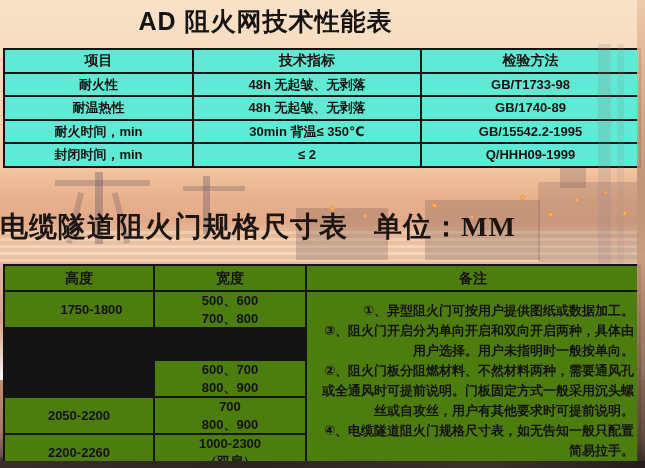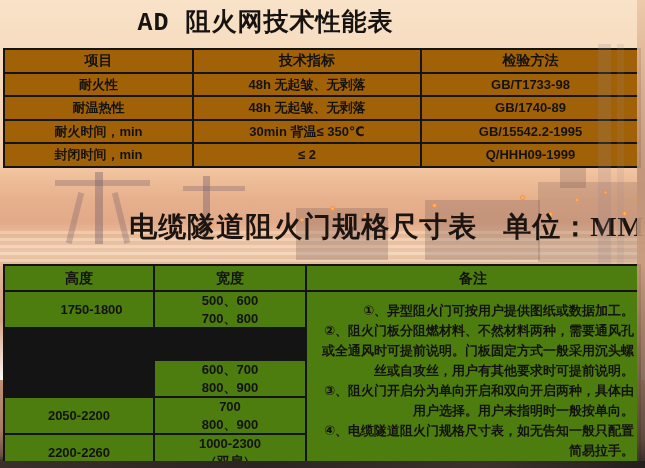--- a/index.html
+++ b/index.html
@@ -28,37 +28,37 @@
     background:repeating-linear-gradient(180deg,rgba(255,232,208,.35) 0 3px,rgba(214,164,134,.18) 3px 7px);
   }
   .bottom-strip{
     left:0;top:461px;width:645px;height:7px;
     background:linear-gradient(90deg,#3a2f29,#2b2421 40%,#3d322b 75%,#241f1c);
   }
   .dot{position:absolute;border-radius:50%;background:radial-gradient(circle,#ffc277 0%,#f49340 60%,rgba(244,147,64,0) 100%);}
   
   .title1{
     position:absolute;left:0;top:5px;width:531px;text-align:center;
-    font-family:Liberation Mono, monospace;
+    font-family:Liberation Sans, sans-serif;
     font-size:25px;font-weight:600;letter-spacing:1px;color:#171310;z-index:3;
   }
   .title2{
-    position:absolute;left:0;top:208px;width:645px;text-align:right;
+    position:absolute;left:0;top:208px;width:645px;text-align:left;
     font-family:"Liberation Serif","DejaVu Serif",serif;
     font-size:28px;font-weight:700;letter-spacing:1px;color:#1b1410;z-index:3;
   }
   .title2 .unit{margin-left:26px;}
   
   .tbl{position:absolute;background:#141414;display:grid;gap:2px;padding:2px;z-index:2;}
   .t1{left:3px;top:48px;width:634px;height:116px;
       grid-template-columns:187px 226px 1fr;grid-template-rows:repeat(5,1fr);}
   .t2{left:3px;top:264px;width:634px;height:198px;
       grid-template-columns:148px 150px 1fr;grid-template-rows:24px repeat(4,1fr);}
   .cell{
-    background:#a16207;display:flex;flex-direction:column;
+    background:#5eead4;display:flex;flex-direction:column;
     align-items:center;justify-content:center;
     font-size:13px;font-weight:700;color:#141210;line-height:1.35;text-align:center;
   }
   .t2 .cell{background:#4d7c0f;}
   .hcell{font-size:14px;}
   .notes-cell{
     grid-column:3;grid-row:2/6;align-items:stretch;justify-content:center;
     padding:2px 5px;
   }
   .notes-cell p{margin:0;text-align:right;font-size:13px;font-weight:700;line-height:20px;}
@@ -145,22 +145,22 @@
     </div>
 
     <div class="cell" style="grid-row:5;grid-column:1;">2200-2260</div>
     <div class="cell" style="grid-row:5;grid-column:2;text-align:right;">
       <div>1000-2300</div>
       <div>（双扇）</div>
     </div>
 
     <div class="cell notes-cell">
       <p>①、异型阻火门可按用户提供图纸或数据加工。</p>
+      <p>③、阻火门开启分为单向开启和双向开启两种，具体由用户选择。用户未指明时一般按单向。</p>
       <p>②、阻火门板分阻燃材料、不然材料两种，需要通风孔或全通风时可提前说明。门板固定方式一般采用沉头螺丝或自攻丝，用户有其他要求时可提前说明。</p>
-      <p>③、阻火门开启分为单向开启和双向开启两种，具体由用户选择。用户未指明时一般按单向。</p>
       <p>④、电缆隧道阻火门规格尺寸表，如无告知一般只配置简易拉手。</p>
     </div>
   </div>
 
   <div class="deco streak over-streak" style="left:598px;top:44px;width:13px;height:220px;"></div>
   <div class="deco streak over-streak" style="left:617px;top:44px;width:7px;height:220px;opacity:.7;"></div>
   <div class="deco edge-strip over-streak"></div>
   <div class="deco bottom-strip over-streak"></div>
 
 </div>

